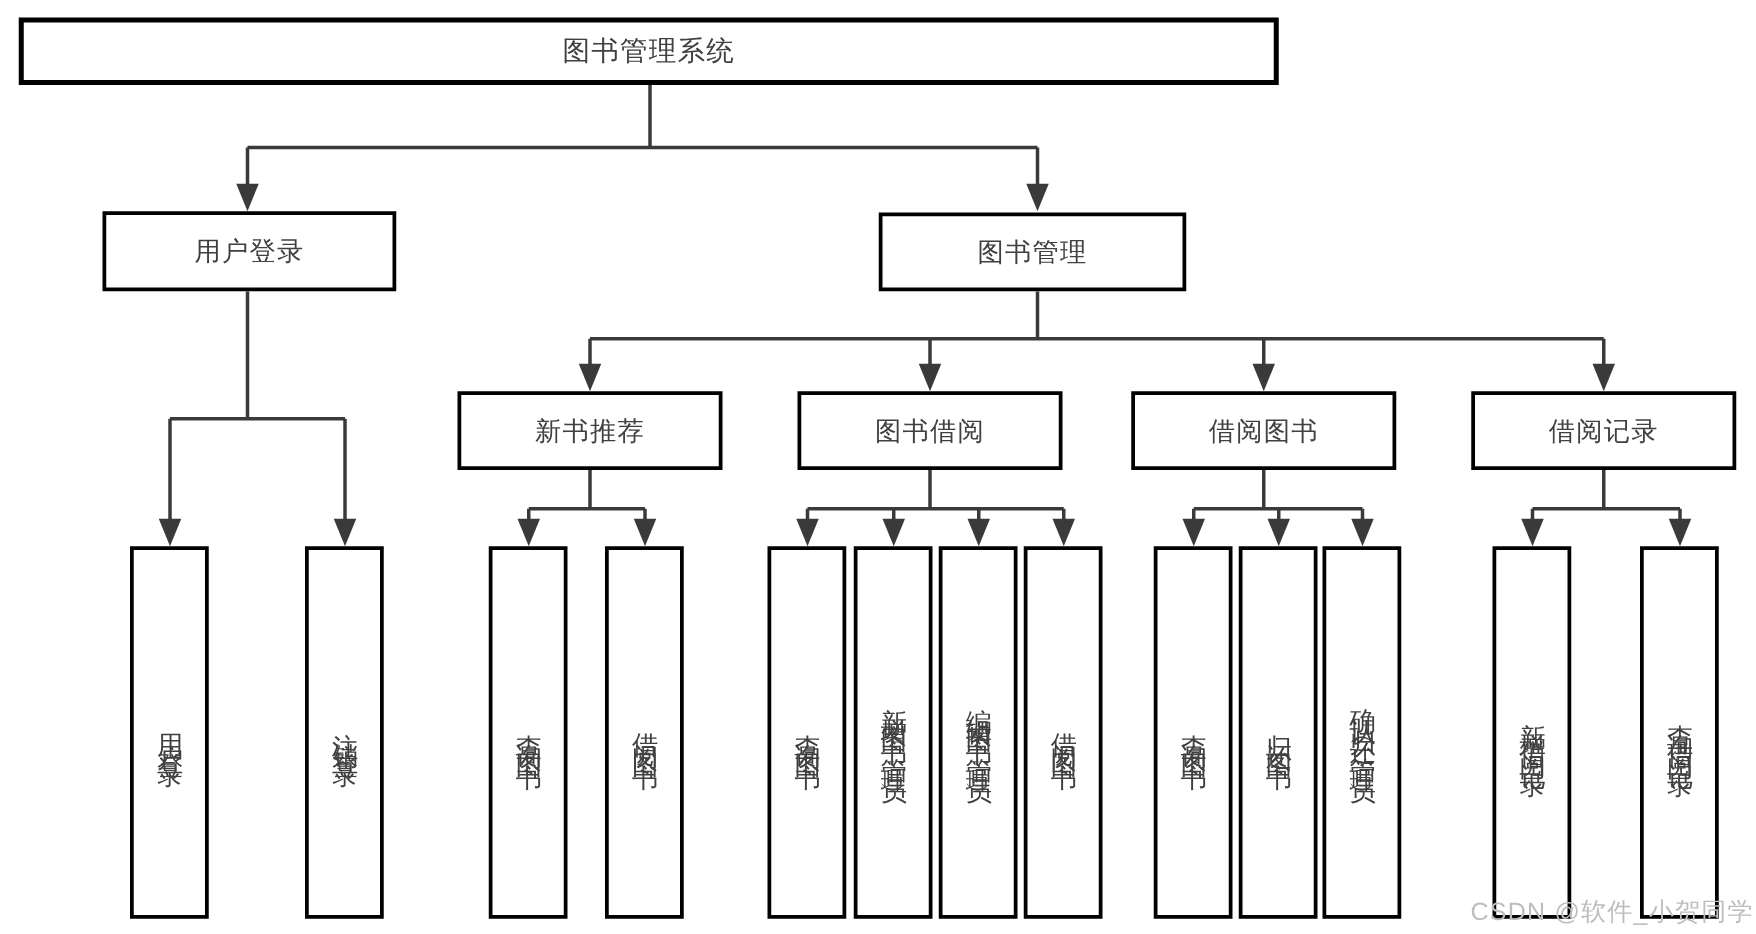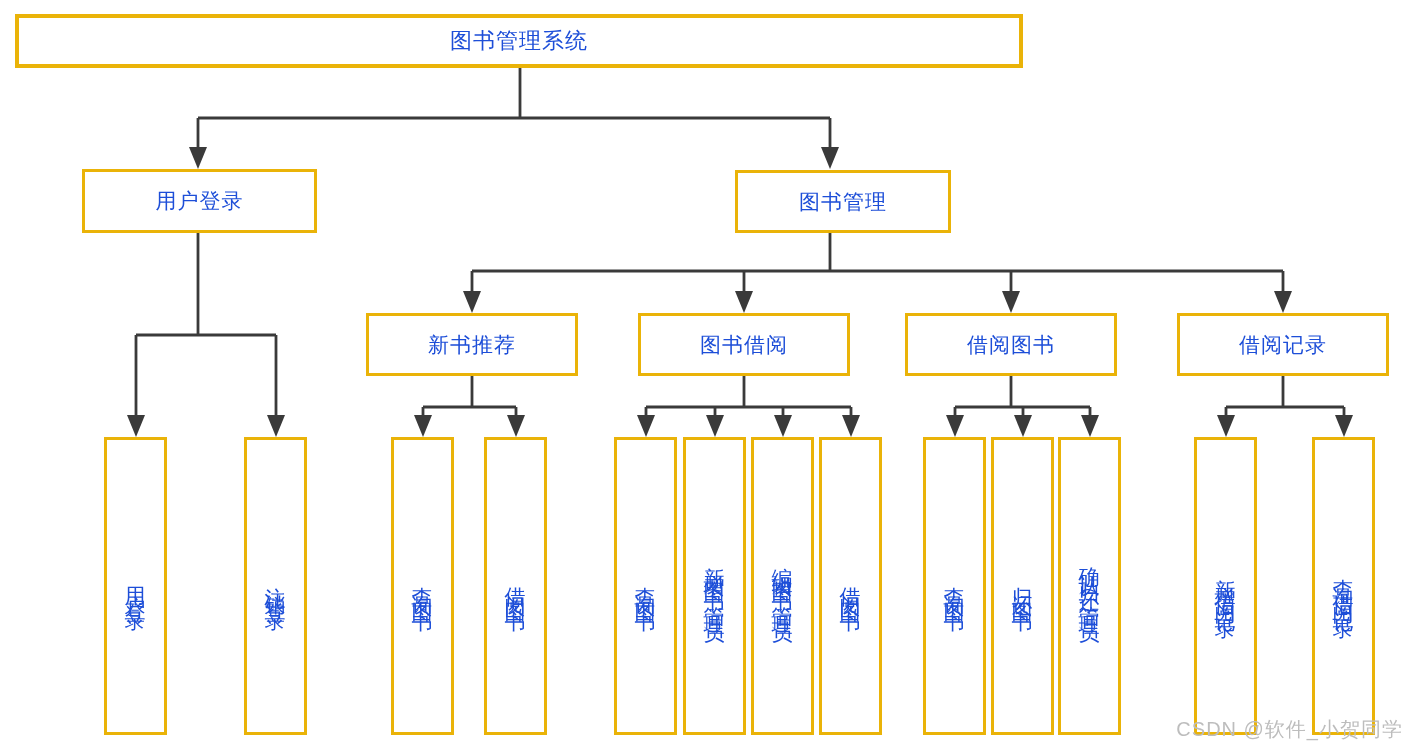--- a/index.html
+++ b/index.html
@@ -13,26 +13,26 @@
   }
   svg.connectors {
     position: absolute;
     left: 0; top: 0;
     width: 1405px; height: 747px;
     z-index: 1;
   }
   .box {
     position: absolute;
     box-sizing: border-box;
-    border: 3px solid #eab308;
+    border: 3px solid #000000;
     background: #ffffff;
     display: flex;
     align-items: center;
     justify-content: center;
-    color: #1d4ed8;
+    color: #404040;
     font-size: 21px;
     z-index: 2;
     letter-spacing: 1px;
   }
   .box.root { border-width: 4px; font-size: 22px; }
   .box.leaf span {
     writing-mode: vertical-rl;
     text-orientation: mixed;
     letter-spacing: 8px;
     white-space: nowrap;
@@ -127,21 +127,21 @@
     </g>
   </svg>
 
   <div class="box root" style="left:15px;top:14px;width:1008px;height:54px">
     <span>图书管理系统</span>
   </div>
 
   <div class="box" style="left:82px;top:169px;width:235px;height:64px">
     <span>用户登录</span>
   </div>
-  <div class="box" style="left:735px;top:170px;width:216px;height:63px">
+  <div class="box" style="left:703px;top:170px;width:246px;height:63px">
     <span>图书管理</span>
   </div>
 
   <div class="box" style="left:366px;top:313px;width:212px;height:63px">
     <span>新书推荐</span>
   </div>
   <div class="box" style="left:638px;top:313px;width:212px;height:63px">
     <span>图书借阅</span>
   </div>
   <div class="box" style="left:905px;top:313px;width:212px;height:63px">

